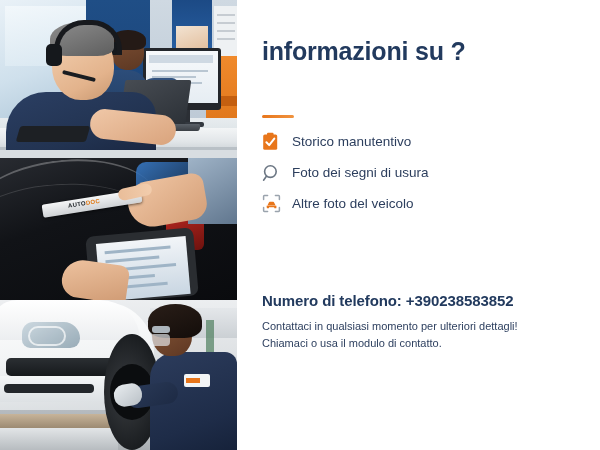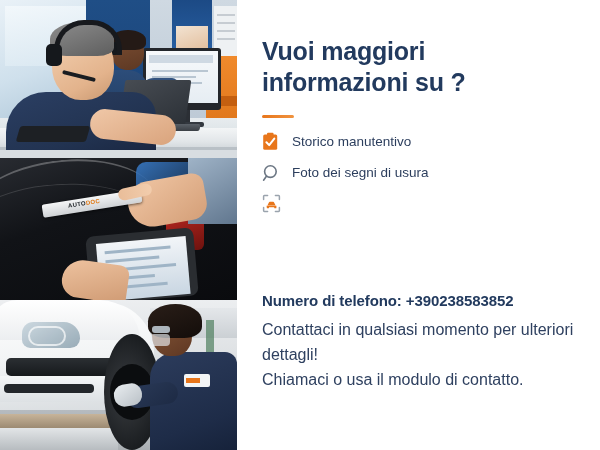--- a/index.html
+++ b/index.html
@@ -180,21 +180,21 @@
   
   .list{position:absolute;left:25px;top:128px;width:330px;}
   .row{display:flex;align-items:center;height:27px;margin-bottom:4px;}
   .row .ic{width:30px;min-width:30px;display:flex;align-items:center;justify-content:flex-start;}
   .row .lb{font-size:13.5px;color:#2c3e5d;font-weight:normal;}
 
   
   .phone{position:absolute;left:25px;top:292px;width:330px;
      font-size:15px;font-weight:bold;color:#223a5e;letter-spacing:-.1px;}
   .sub{position:absolute;left:25px;top:318px;width:325px;
-     font-size:16px;line-height:1.55;color:#2f4160;}
+     font-size:11px;line-height:1.55;color:#2f4160;}
 </style>
 </head>
 <body>
 
 <div class="page">
 
   <div class="photos">
 
     <div class="photo ph1 p1">
       <div class="win">
@@ -285,21 +285,20 @@
       <div class="mhead"></div>
       <div class="mhair"></div>
       <div class="glass"></div>
       <div class="mask"></div>
     </div>
   </div>
 
   <div class="content">
 
     <div class="headline">
-      <div>Vuoi maggiori</div>
       <div>informazioni su ?</div>
     </div>
     <div class="hr-accent"></div>
 
     <div class="list">
 
       <div class="row">
         <span class="ic">
           <svg width="17" height="19" viewBox="0 0 17 19">
             <rect x="1.2" y="2.4" width="14" height="15.4" rx="1.6" fill="#e8761b"></rect>
@@ -328,20 +327,21 @@
               <path d="M1.6 5.6 V2.4 a.8 .8 0 0 1 .8-.8 H5.6"></path>
               <path d="M13.4 1.6 H16.6 a.8 .8 0 0 1 .8 .8 V5.6"></path>
               <path d="M17.4 13.4 V16.6 a.8 .8 0 0 1 -.8 .8 H13.4"></path>
               <path d="M5.6 17.4 H2.4 a.8 .8 0 0 1 -.8 -.8 V13.4"></path>
             </g>
             <path d="M4.6 11.8 h9.8 v1.9 a.6 .6 0 0 1 -.6 .6 h-1 a.6 .6 0 0 1 -.6 -.6 v-.5
                      H7 v.5 a.6 .6 0 0 1 -.6 .6 h-1 a.6 .6 0 0 1 -.6 -.6 z" fill="#e8761b"></path>
             <path d="M5.4 11.6 l1.5 -3.2 a1 1 0 0 1 .9 -.6 h3.4 a1 1 0 0 1 .9 .6 l1.5 3.2 z" fill="#e8761b"></path>
           </svg>
         </span>
+        <span class="lb">Altre foto del veicolo</span>
       </div>
 
     </div>
 
     <div class="phone">Numero di telefono: +390238583852</div>
 
     <div class="sub">
       <div>Contattaci in qualsiasi momento per ulteriori dettagli!</div>
       <div>Chiamaci o usa il modulo di contatto.</div>
     </div>

